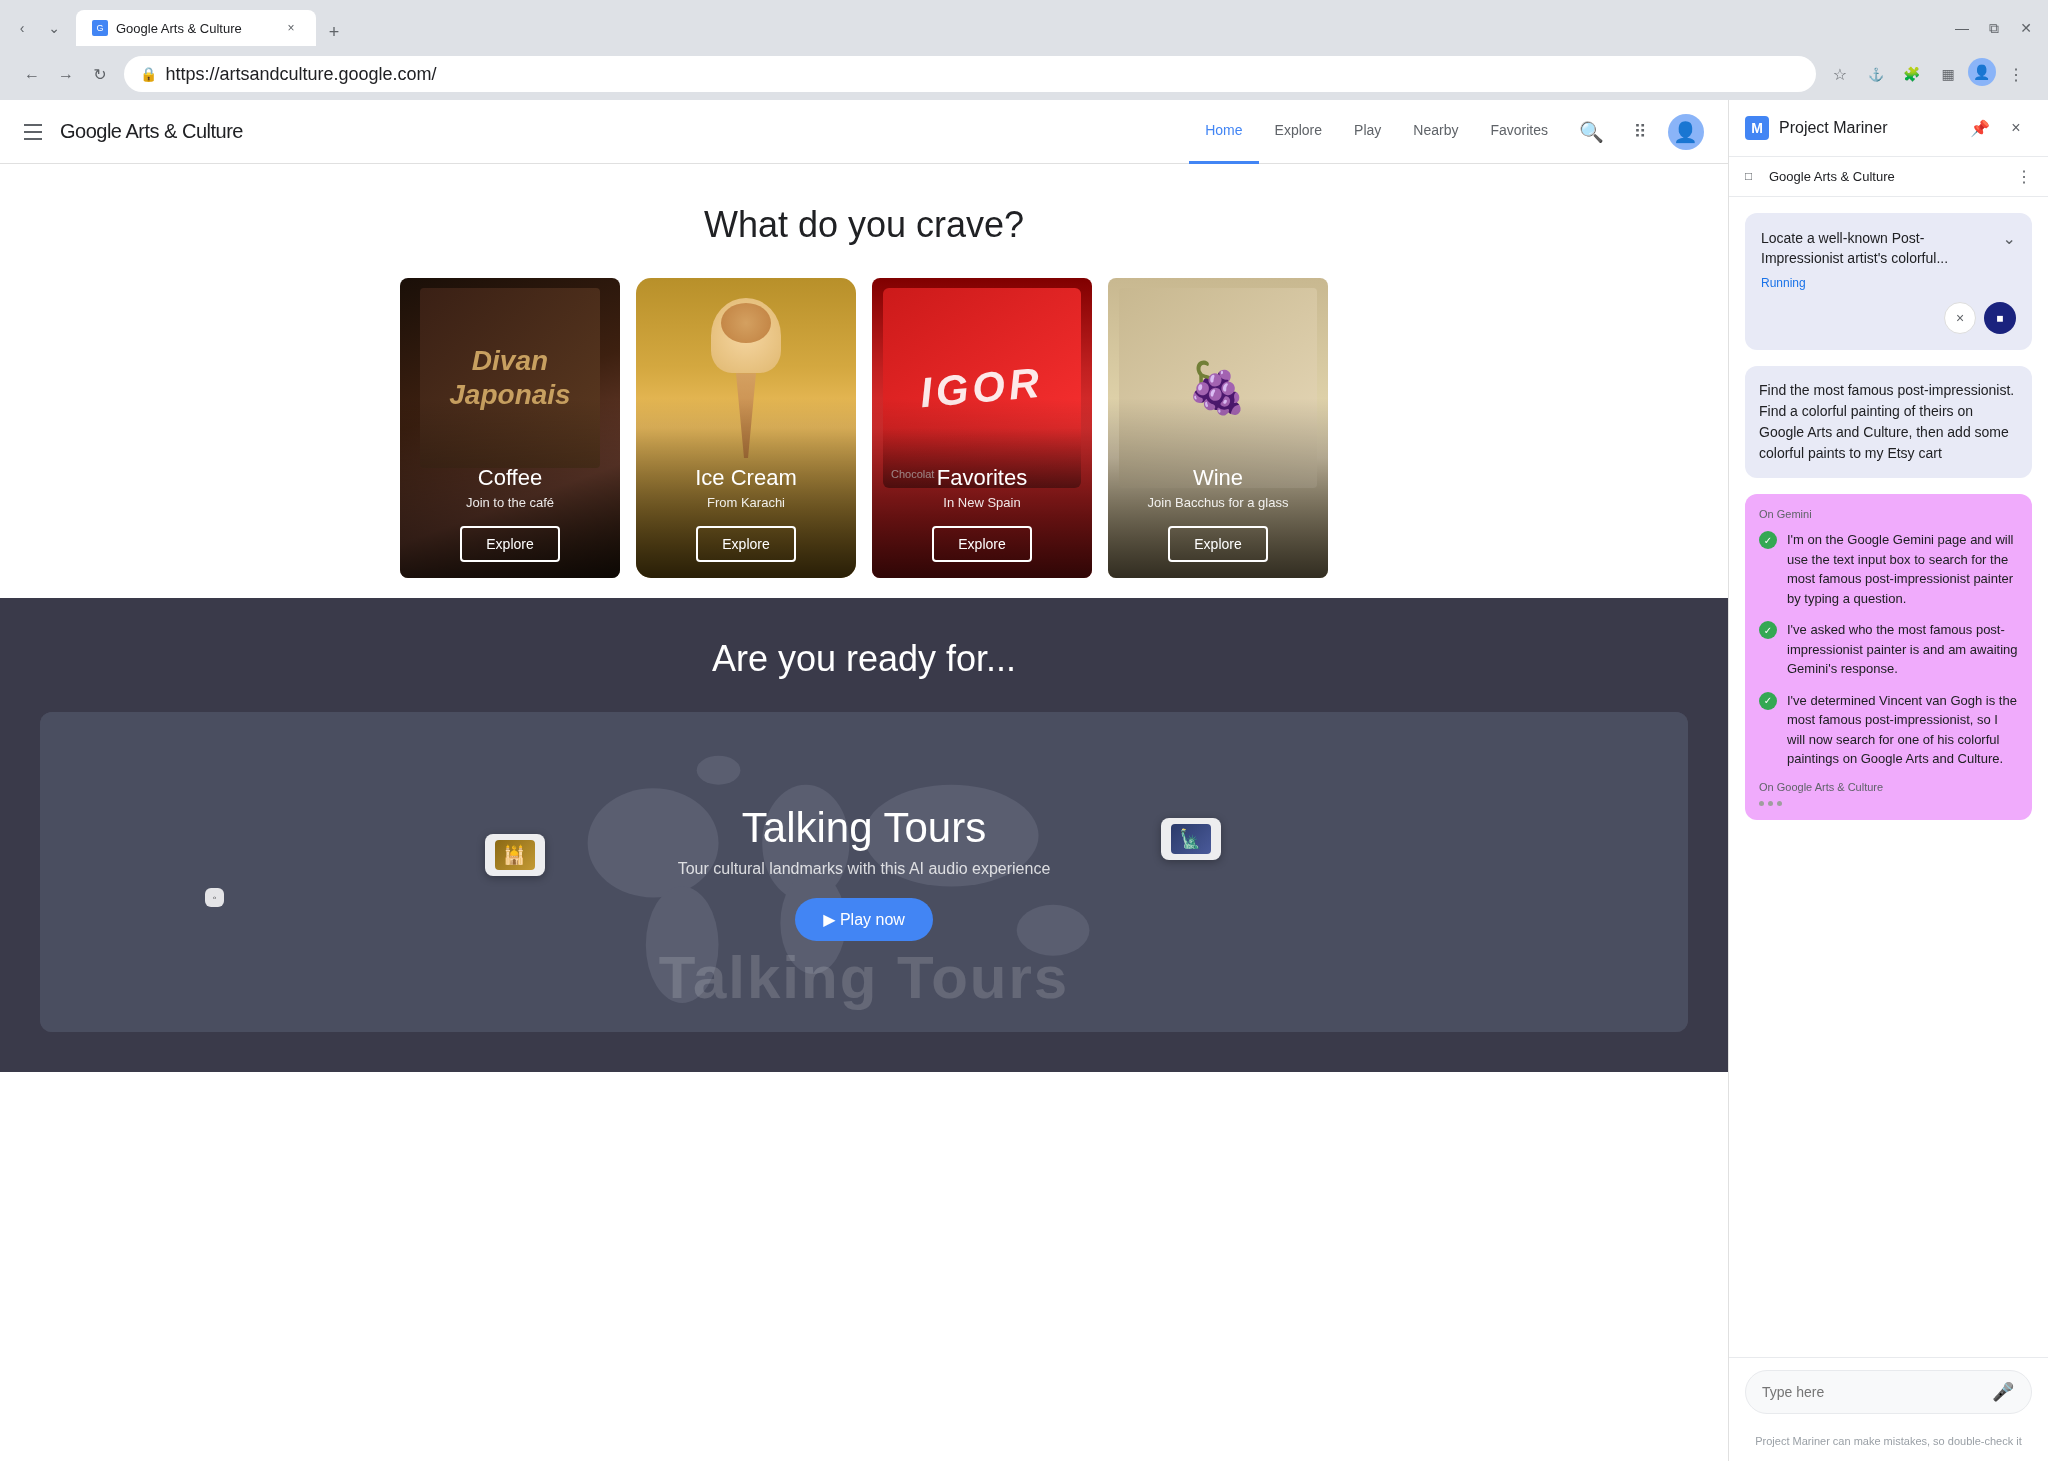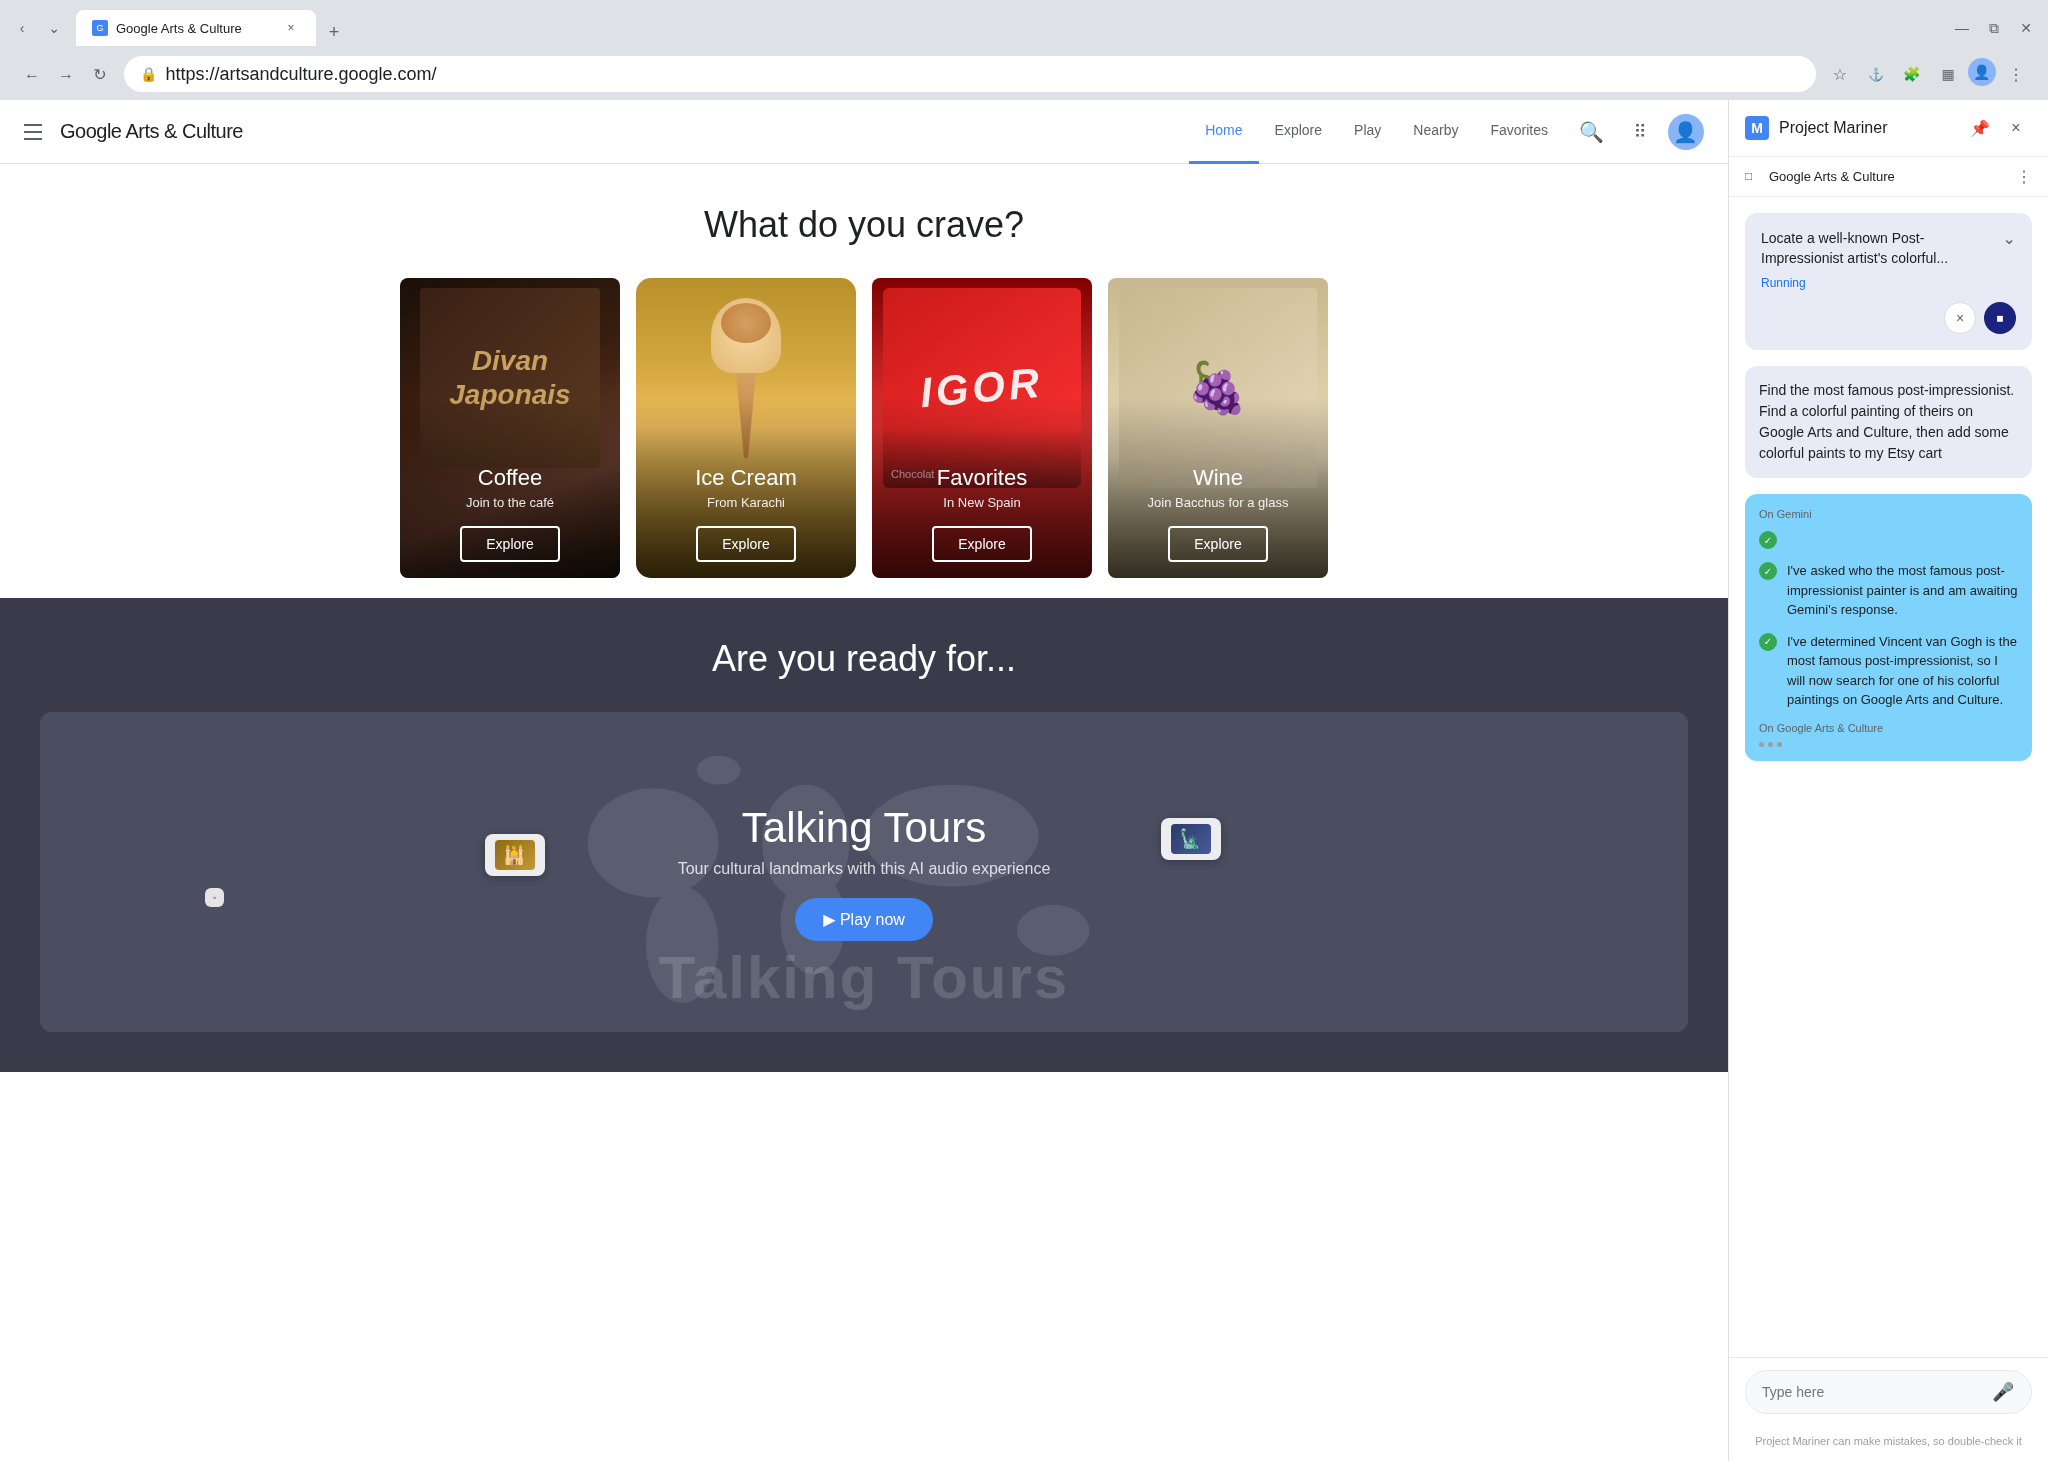--- a/index.html
+++ b/index.html
@@ -91,21 +91,21 @@
     .task-status { font-size: 12px; color: #1a73e8; margin-top: 8px; }
     .task-actions { display: flex; justify-content: flex-end; gap: 8px; margin-top: 12px; }
     .task-cancel { width: 32px; height: 32px; border-radius: 50%; border: 1px solid #ddd; background: #fff; display: flex; align-items: center; justify-content: center; cursor: pointer; font-size: 14px; color: #5f6368; }
     .task-stop { width: 32px; height: 32px; border-radius: 50%; background: #1a237e; display: flex; align-items: center; justify-content: center; cursor: pointer; color: #fff; font-size: 14px; }
 
     
     .messages-area { padding: 0 16px; flex: 1; overflow-y: auto; }
     .user-message { background: #e8eaf6; border-radius: 12px; padding: 14px; margin-bottom: 16px; font-size: 14px; color: #202124; line-height: 1.5; }
 
     
-    .steps-card { background: #7dd3fc; border-radius: 12px; padding: 14px; margin-bottom: 12px; }
+    .steps-card { background: #f0abfc; border-radius: 12px; padding: 14px; margin-bottom: 12px; }
     .steps-section-label { font-size: 11px; color: #5f6368; font-weight: 500; text-transform: capitalize; margin-bottom: 10px; }
     .step-item { display: flex; align-items: flex-start; gap: 10px; margin-bottom: 12px; }
     .step-check { width: 18px; height: 18px; border-radius: 50%; background: #34a853; display: flex; align-items: center; justify-content: center; color: #fff; font-size: 10px; flex-shrink: 0; margin-top: 1px; }
     .step-text { font-size: 13px; color: #202124; line-height: 1.5; }
     .step-section-label { font-size: 11px; color: #5f6368; font-weight: 500; margin-top: 12px; margin-bottom: 6px; }
     .dots-indicator { display: flex; gap: 4px; margin-top: 8px; }
     .dot { width: 5px; height: 5px; border-radius: 50%; background: #9e9e9e; }
 
     
     .input-area { padding: 12px 16px; border-top: 1px solid #e8eaed; }
@@ -346,20 +346,21 @@
 
     <div class="messages-area">
 
       <div class="user-message">Find the most famous post-impressionist. Find a colorful painting of theirs on Google Arts and Culture, then add some colorful paints to my Etsy cart</div>
 
       <div class="steps-card">
         <div class="steps-section-label">On Gemini</div>
 
         <div class="step-item">
           <div class="step-check">✓</div>
+          <span class="step-text">I'm on the Google Gemini page and will use the text input box to search for the most famous post-impressionist painter by typing a question.</span>
         </div>
 
         <div class="step-item">
           <div class="step-check">✓</div>
           <span class="step-text">I've asked who the most famous post-impressionist painter is and am awaiting Gemini's response.</span>
         </div>
 
         <div class="step-item">
           <div class="step-check">✓</div>
           <span class="step-text">I've determined Vincent van Gogh is the most famous post-impressionist, so I will now search for one of his colorful paintings on Google Arts and Culture.</span>

